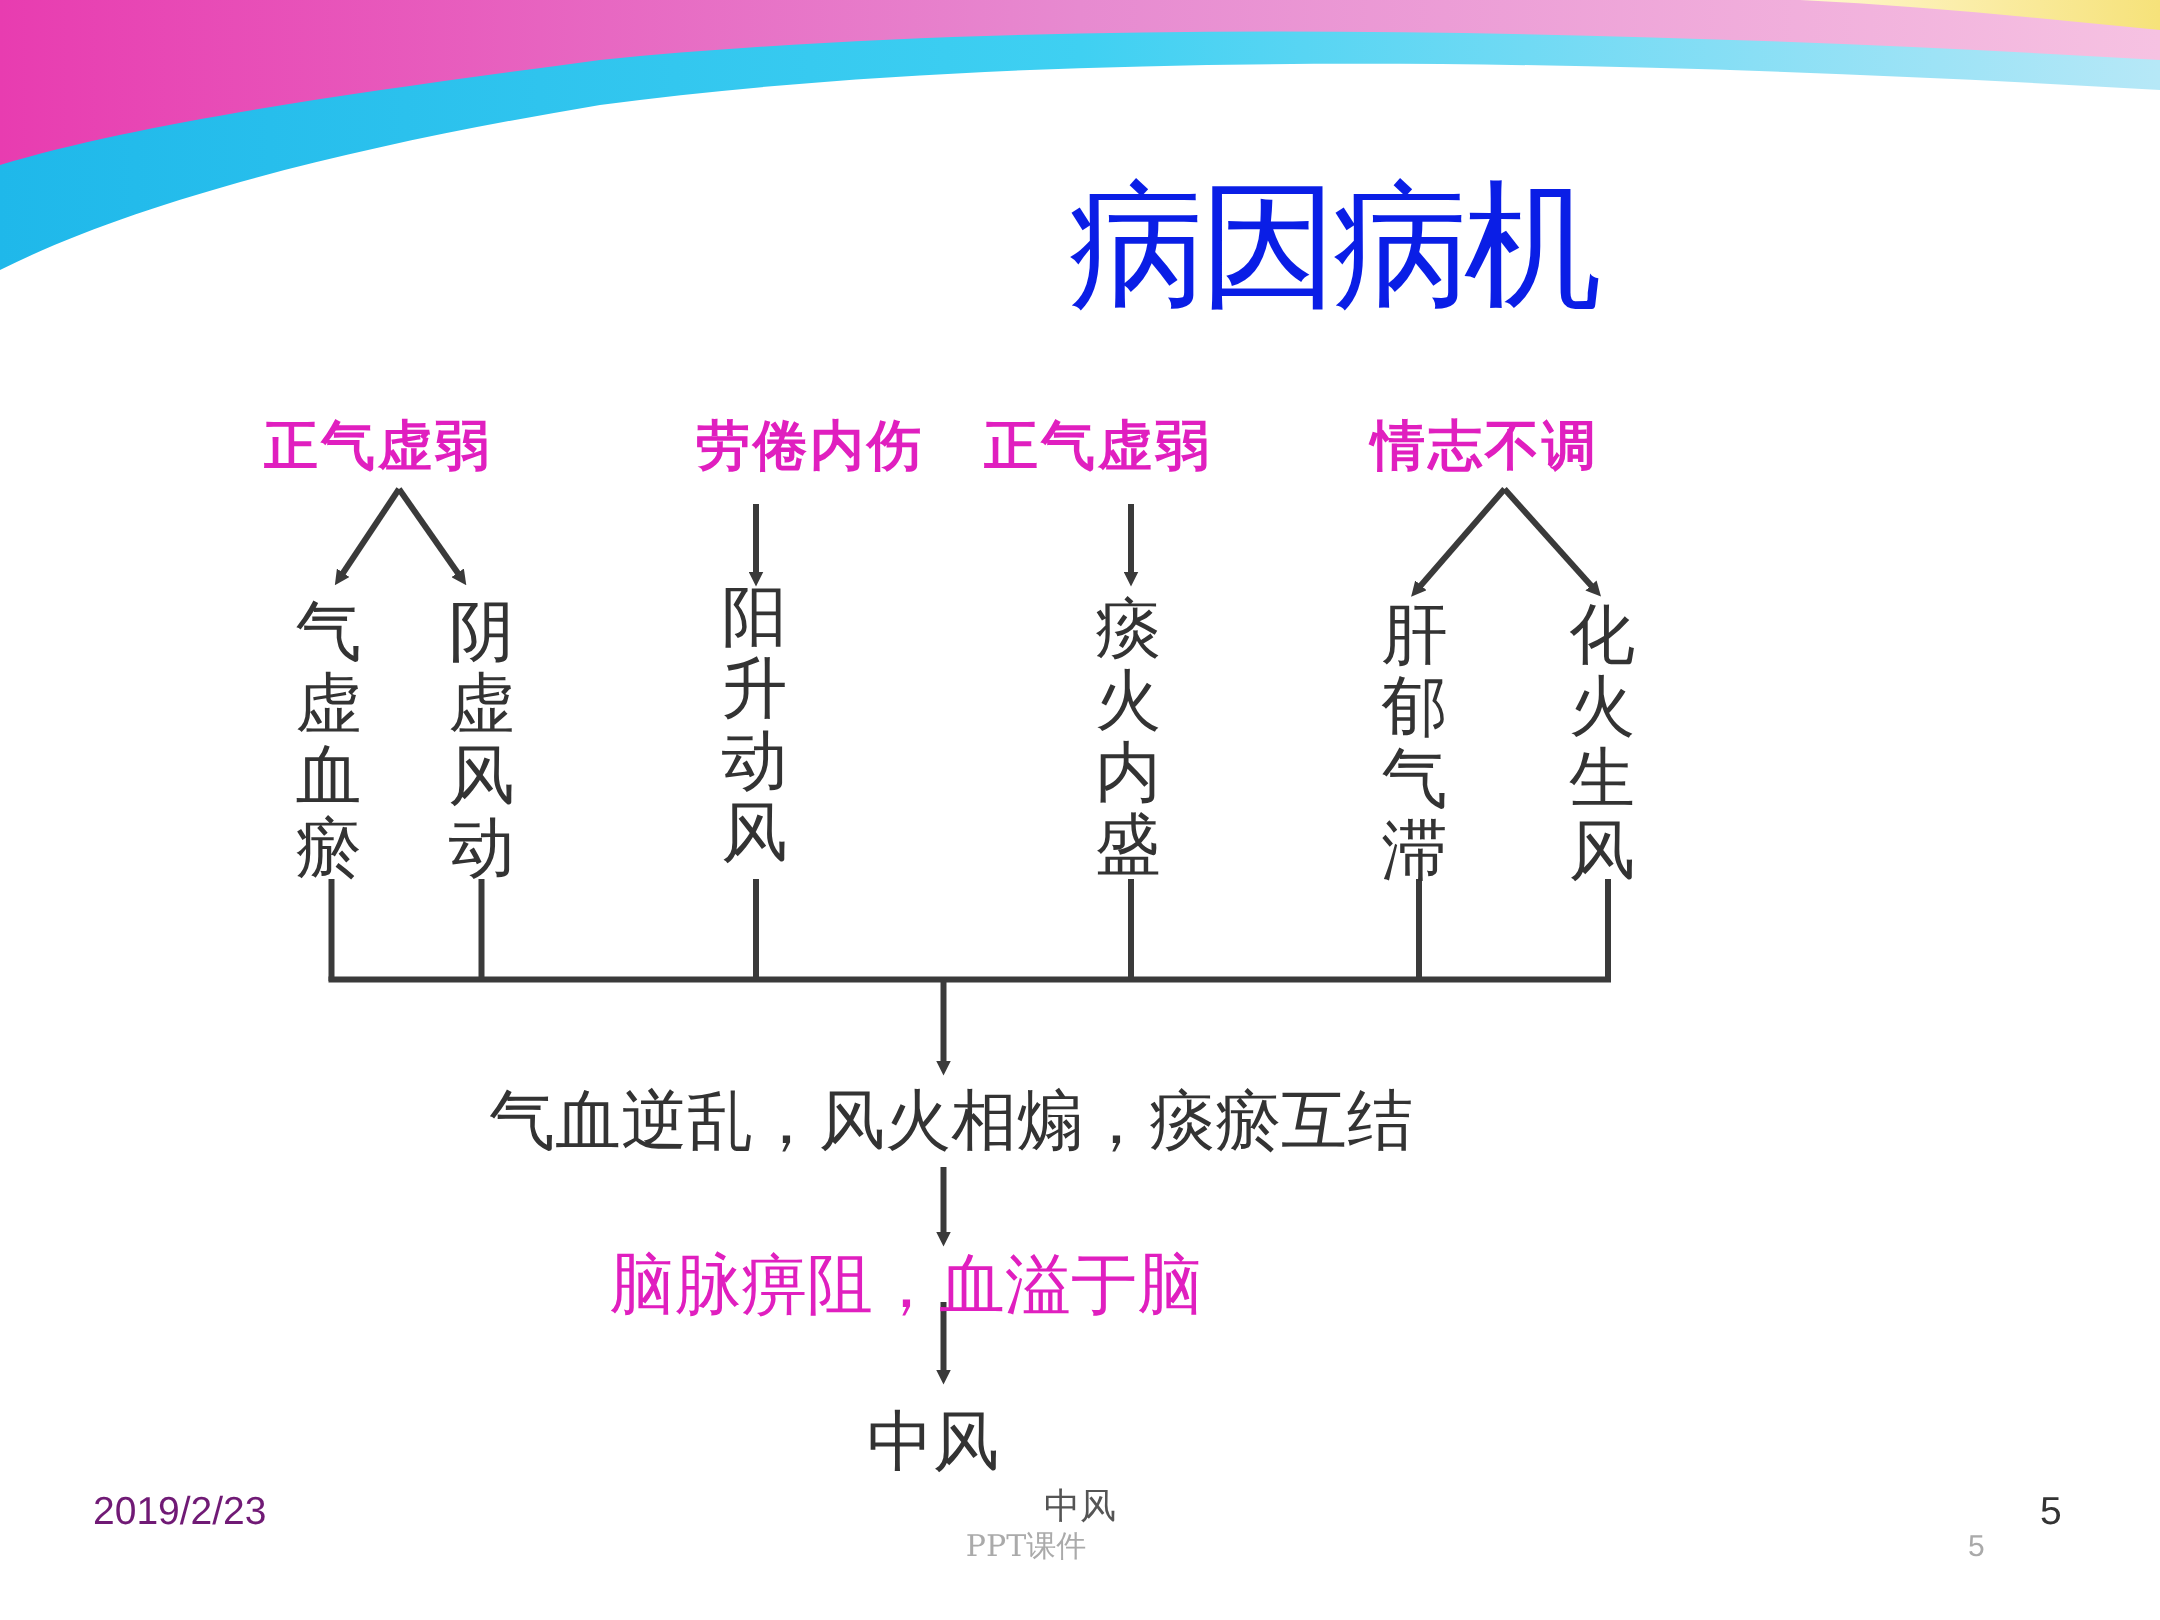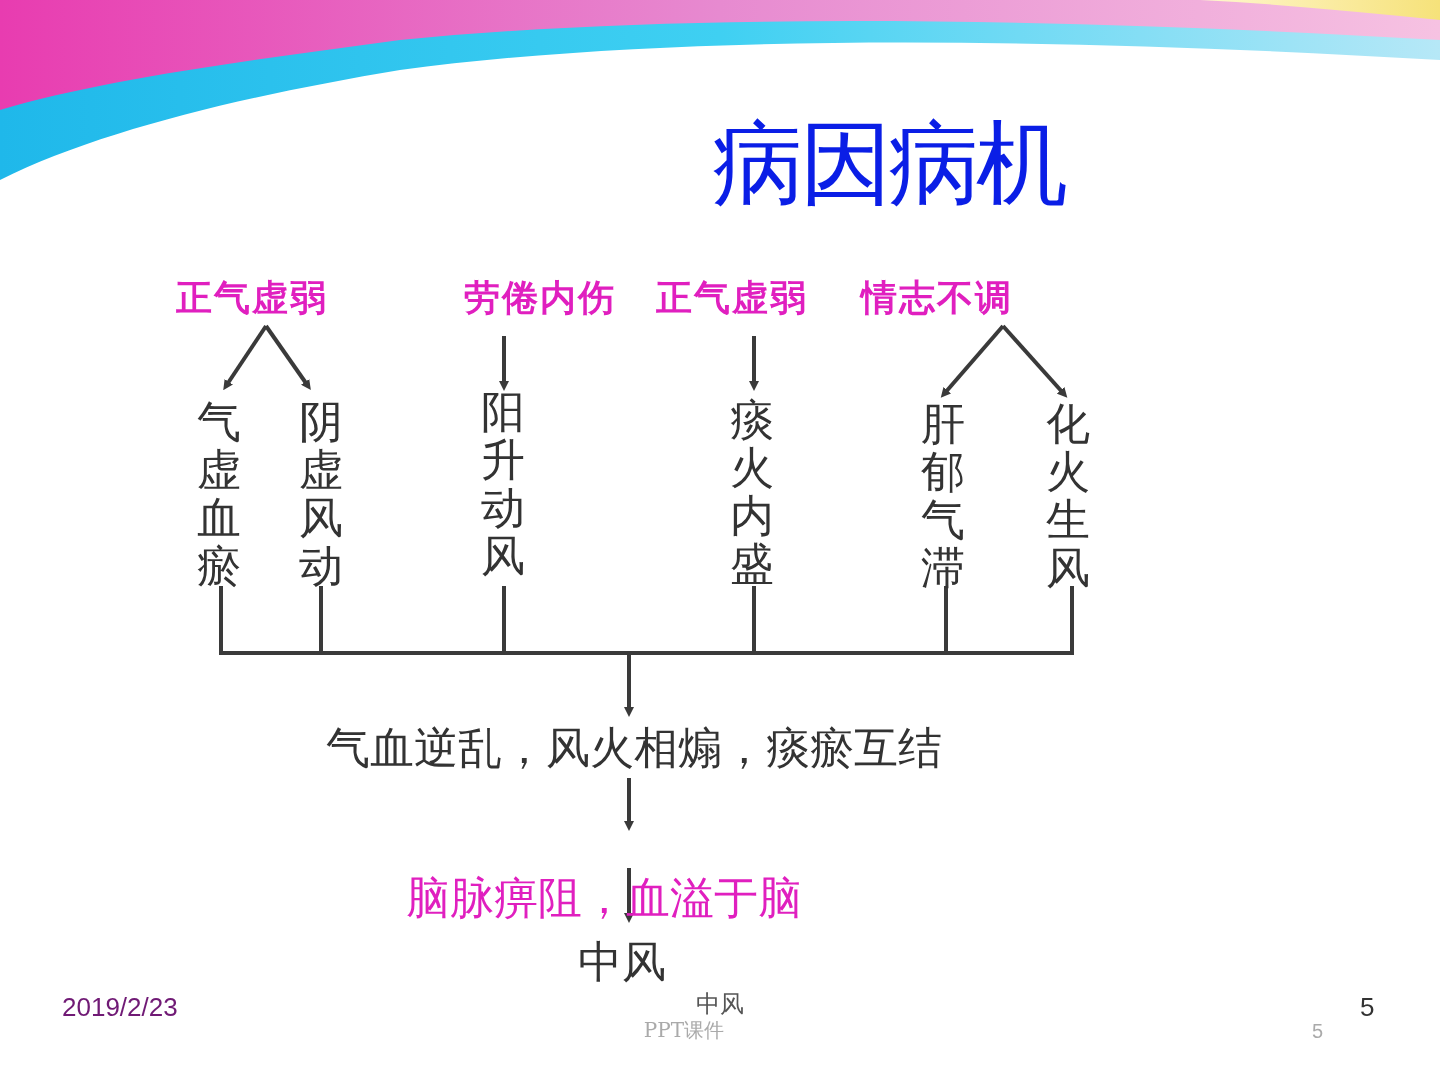--- a/index.html
+++ b/index.html
@@ -42,21 +42,21 @@
   <path d="M0,0 L1440,0 L1440,60 C1100,40 700,30 400,70 C250,95 100,130 0,180 Z" fill="url(#gBlue)"></path>
   <path d="M0,0 L1440,0 L1440,40 C1100,20 700,10 400,40 C250,60 100,80 0,110 Z" fill="url(#gPink)"></path>
   <path d="M1200,0 L1440,0 L1440,20 C1360,12 1280,4 1200,0 Z" fill="url(#gYellow)"></path>
 </svg>
 
 <div class="title">病因病机</div>
 
 <div class="cause" style="left:176px;">正气虚弱</div>
 <div class="cause" style="left:420px;margin-left:44px;">劳倦内伤</div>
 <div class="cause" style="left:656px;">正气虚弱</div>
-<div class="cause" style="left:861px;">情志不调</div>
+<div class="cause" style="left:914px;">情志不调</div>
 
 <svg class="diag" width="1440" height="1080" viewBox="0 0 1440 1080">
   <defs>
     <marker id="ah" markerWidth="10" markerHeight="10" refX="5" refY="5" orient="auto" markerUnits="userSpaceOnUse">
       <path d="M0,0 L10,5 L0,10 Z" fill="#3a3a3a"></path>
     </marker>
   </defs>
   <g stroke="#3a3a3a" stroke-width="4" fill="none">
 
     <line x1="266" y1="326" x2="226" y2="386" marker-end="url(#ah)"></line>
@@ -115,20 +115,20 @@
     <span>滞</span>
 </div>
 <div class="vert" style="left:1043px; top:400px;">
   <span>化</span>
     <span>火</span>
     <span>生</span>
     <span>风</span>
 </div>
 
 <div class="line-text dark" style="left:326px; top:726px;">气血逆乱，风火相煽，痰瘀互结</div>
-<div class="line-text pink" style="left:406px; top:876px;">脑脉痹阻，血溢于脑</div>
+<div class="line-text pink" style="left:406px; top:835px;">脑脉痹阻，血溢于脑</div>
 <div class="line-text dark" style="left:578px; top:940px;">中风</div>
 
 <div class="footer-date">2019/2/23</div>
 <div class="footer-center">中风</div>
 <div class="footer-sub">PPT课件</div>
 <div class="footer-num">5</div>
 <div class="footer-num2">5</div>
 
 </body></html>

